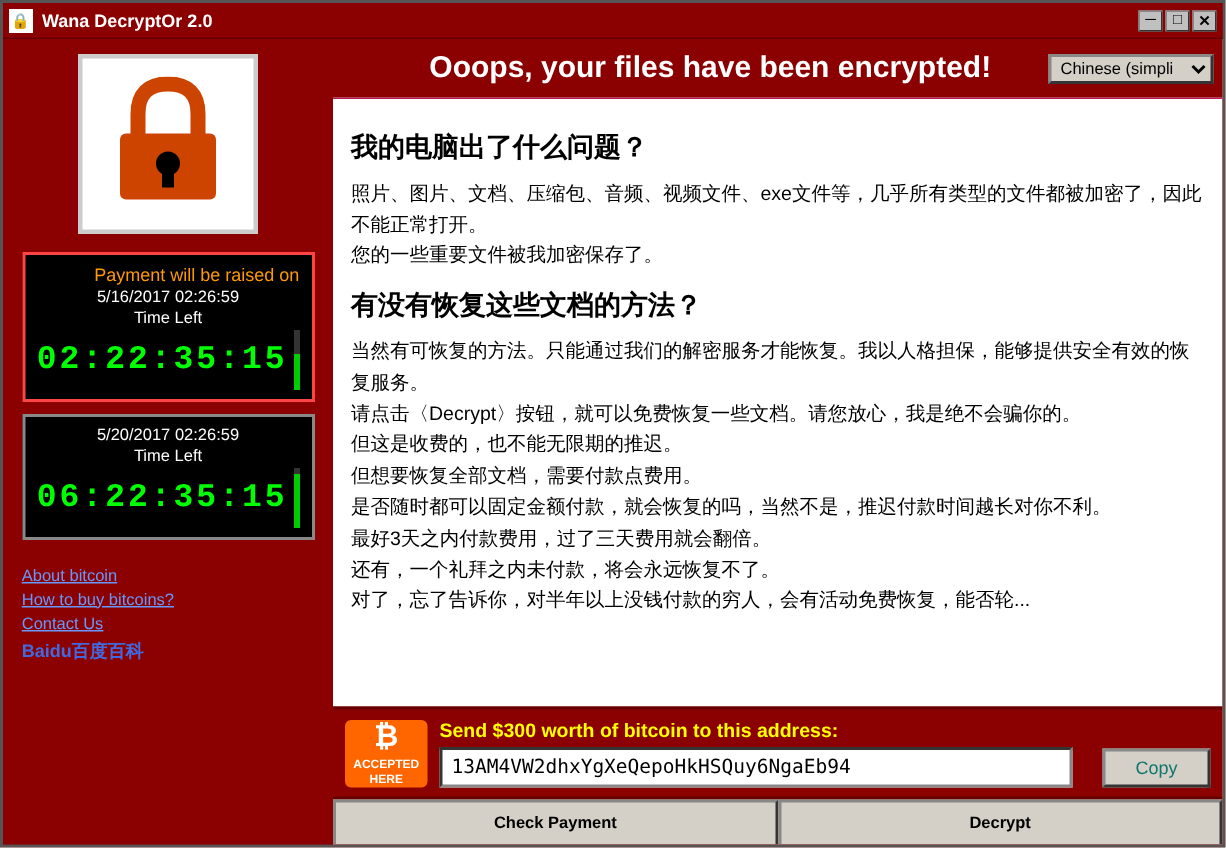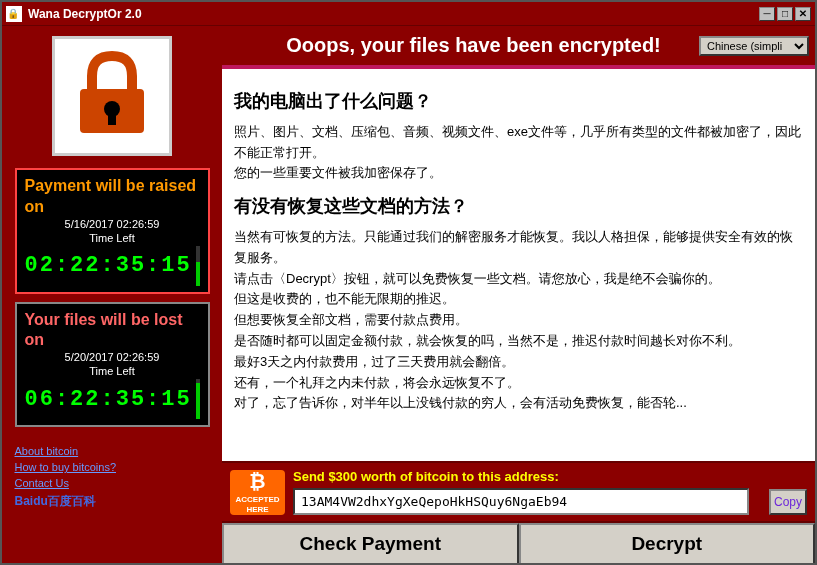--- a/index.html
+++ b/index.html
@@ -107,23 +107,23 @@
       padding: 6px 8px;
       margin-bottom: 8px;
     }
 
     .timer-box-red {
       border-color: #ff4444;
     }
 
     .timer-label {
       color: #ff9900;
-      font-size: 16px;
-      font-weight: bold;
-      text-align: left;
+      font-size: 12px;
+      font-weight: normal;
+      text-align: right;
       line-height: 1.3;
     }
 
     .timer-date {
       color: white;
       font-size: 11px;
       text-align: center;
     }
 
     .timer-time-label {
@@ -224,21 +224,21 @@
       color: black;
       cursor: pointer;
       width: 110px;
     }
 
     .content-scroll {
       flex: 1;
       overflow-y: scroll;
       background: white;
       padding: 10px 12px;
-      border-top: 4px solid #be185d;
+      border-top: 1px solid #be185d;
     }
 
     .content-scroll::-webkit-scrollbar {
       width: 16px;
     }
     .content-scroll::-webkit-scrollbar-track {
       background: #d4d0c8;
       border: 1px inset #888;
     }
     .content-scroll::-webkit-scrollbar-thumb {
@@ -318,38 +318,38 @@
       border: 2px inset #888;
       padding: 4px 6px;
       font-size: 13px;
       color: black;
       font-family: monospace;
     }
 
     .copy-btn {
       background: #d4d0c8;
       border: 2px outset #888;
-      padding: 4px 3px;
+      padding: 4px 20px;
       font-size: 12px;
       cursor: pointer;
       white-space: nowrap;
-      color: #6d28d9;
+      color: #0f766e;
     }
 
     .action-row {
       display: flex;
       border-top: 2px solid #600;
     }
 
     .action-btn {
       flex: 1;
       background: #d4d0c8;
       border: 2px outset #888;
       padding: 8px;
-      font-size: 19px;
+      font-size: 11px;
       font-weight: bold;
       cursor: pointer;
       color: black;
       text-align: center;
       border-bottom: none;
     }
 
     .action-btn + .action-btn {
       border-left: 2px solid #888;
     }
@@ -393,21 +393,20 @@
         <div class="timer-time-label">Time Left</div>
         <div class="timer-display-row">
           <div class="timer-digits">02:22:35:15</div>
           <div class="timer-bar-container">
             <div class="timer-bar-fill" style="height: 60%;"></div>
           </div>
         </div>
       </div>
 
       <div class="timer-box">
-        <div class="timer-label" style="color: #ff6666;">Your files will be lost on</div>
         <div class="timer-date">5/20/2017 02:26:59</div>
         <div class="timer-time-label">Time Left</div>
         <div class="timer-display-row">
           <div class="timer-digits">06:22:35:15</div>
           <div class="timer-bar-container">
             <div class="timer-bar-fill" style="height: 90%;"></div>
           </div>
         </div>
       </div>
 

